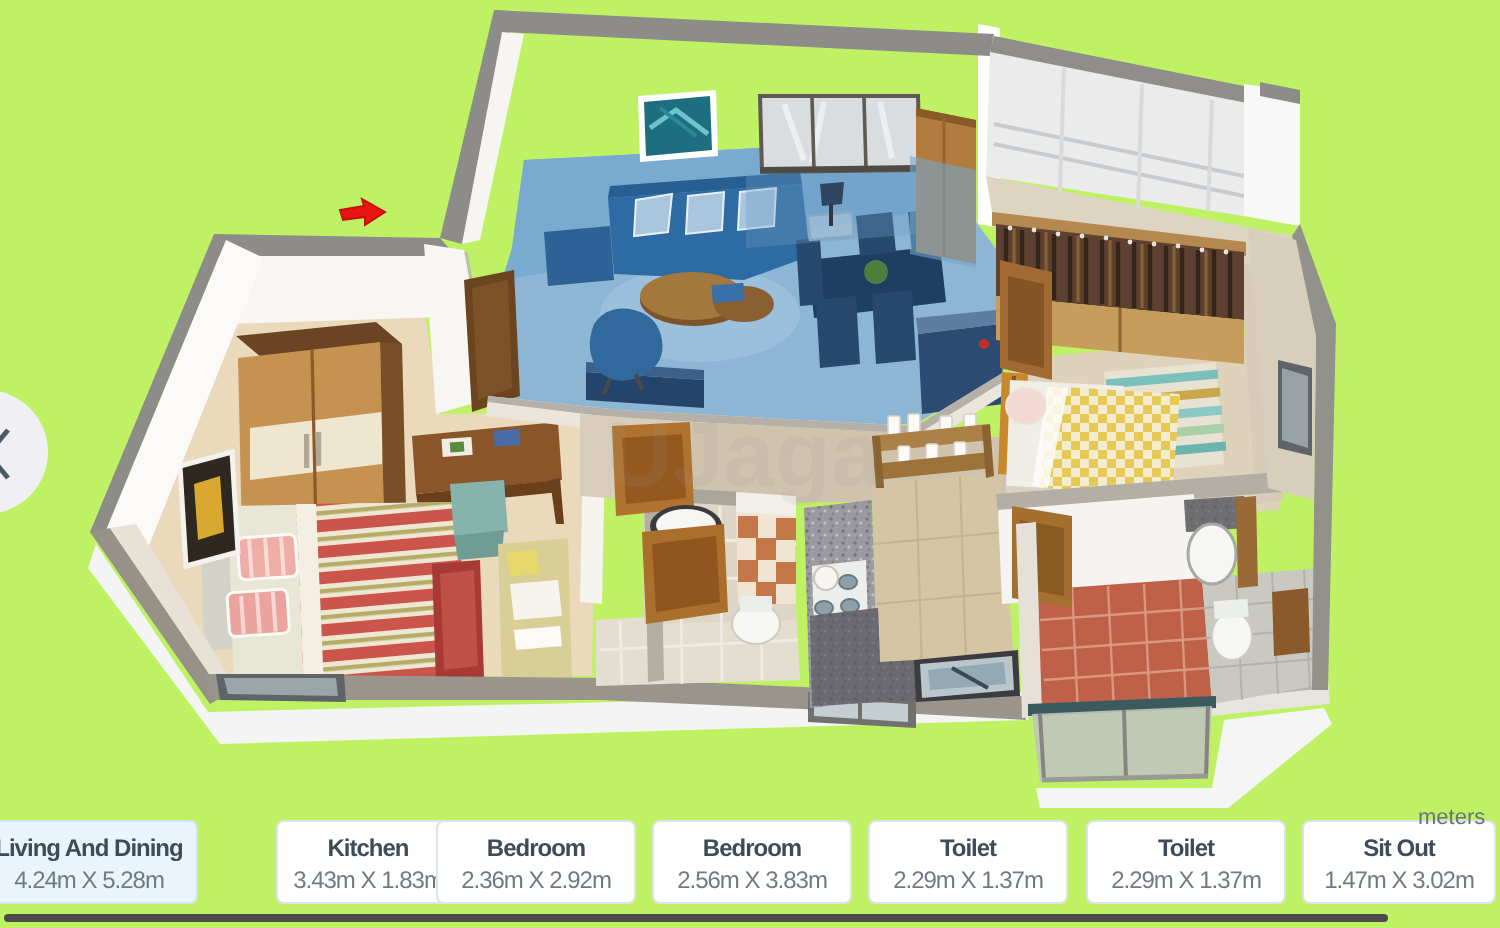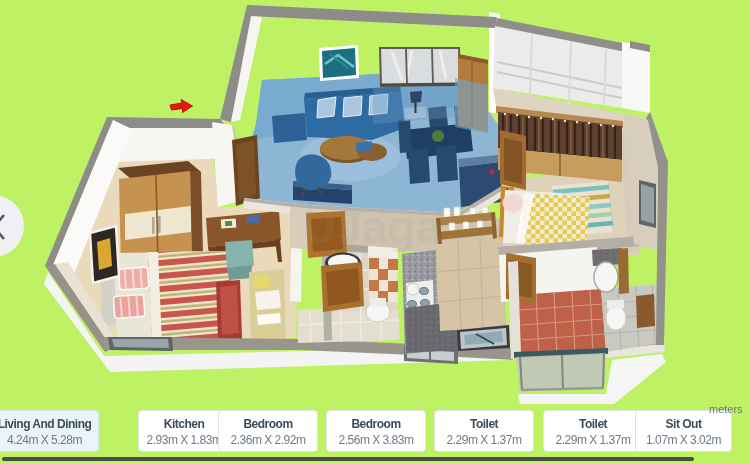--- a/index.html
+++ b/index.html
@@ -421,37 +421,37 @@
   <circle cx="-7" cy="226" r="31" fill="#f0eff2"></circle>
   <path d="M4,215 L-6,227 L4,239" stroke="#4a5a66" stroke-width="2.5" fill="none"></path>
 </svg>
 
 <div class="tab active" style="left:-10px;width:109px;">
   <div class="nm">Living And Dining</div>
       <div class="dm">4.24m X 5.28m</div>
 </div>
 <div class="tab" style="left:122px;width:92px;margin-left:16px;">
   <div class="nm">Kitchen</div>
-      <div class="dm">2.93m X 1.83m</div>
+      <div class="dm">3.43m X 1.83m</div>
 </div>
 <div class="tab" style="left:218px;width:100px;">
   <div class="nm">Bedroom</div>
       <div class="dm">2.36m X 2.92m</div>
 </div>
 <div class="tab" style="left:326px;width:100px;">
   <div class="nm">Bedroom</div>
       <div class="dm">2.56m X 3.83m</div>
 </div>
 <div class="tab" style="left:434px;width:100px;">
   <div class="nm">Toilet</div>
       <div class="dm">2.29m X 1.37m</div>
 </div>
 <div class="tab" style="left:543px;width:100px;">
   <div class="nm">Toilet</div>
       <div class="dm">2.29m X 1.37m</div>
 </div>
-<div class="tab" style="left:635px;width:97px;">
+<div class="tab" style="left:651px;width:97px;">
   <div class="nm">Sit Out</div>
-      <div class="dm">1.07m X 3.02m</div>
+      <div class="dm">1.47m X 3.02m</div>
 </div>
 <div id="meters">meters</div>
 <div id="sbar"></div>
 </div>
 
 </body></html>

